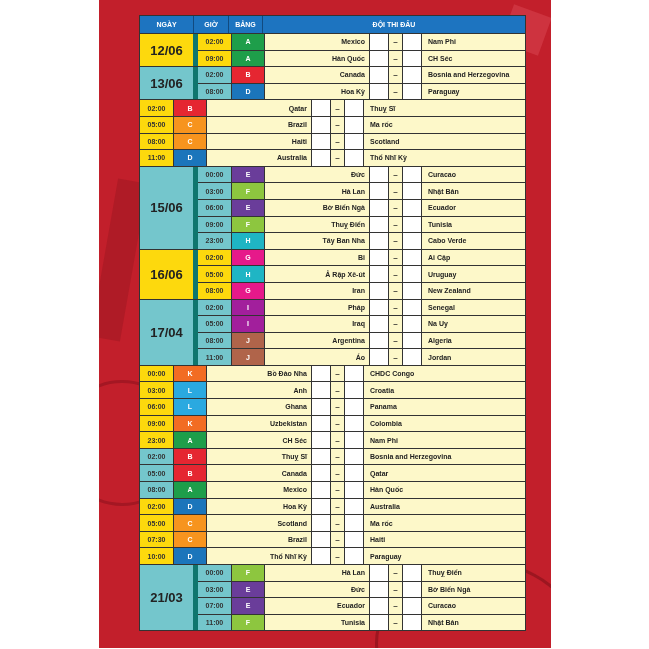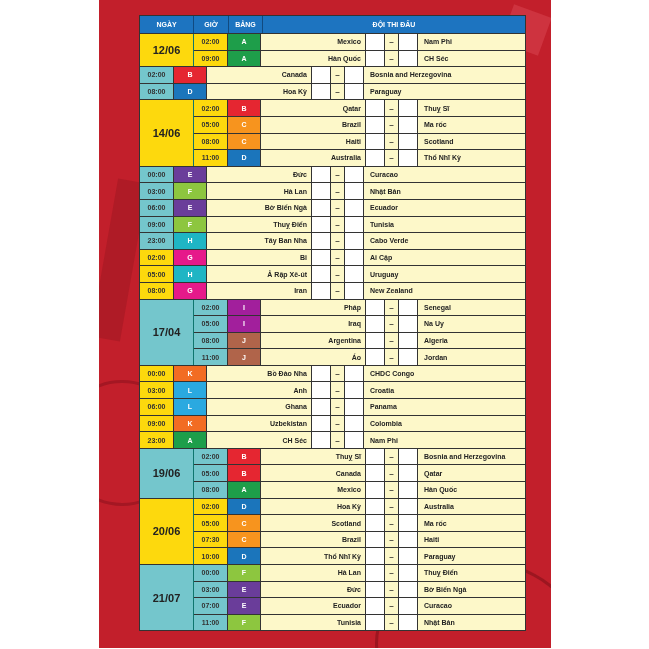--- a/index.html
+++ b/index.html
@@ -10,21 +10,21 @@
   .poster .deco3 { position:absolute; right:5px; top:10px; width:40px; height:40px; background:rgba(230,90,100,0.35); transform:rotate(20deg); }
   .poster .deco4 { position:absolute; left:5px; top:180px; width:30px; height:160px; background:rgba(120,15,25,0.25); transform:rotate(10deg); }
   .table { position:absolute; left:139px; top:15px; width:385px; border:1px solid #333; background:#333; }
   .hdr { display:flex; height:17px; background:#1d74c0; color:#fff; font-weight:bold; font-size:7px; }
   .hdr div { display:flex; align-items:center; justify-content:center; border-right:1px solid #114a80; }
   .c-date { width:53px; flex:none; }
   .c-time { width:34px; flex:none; }
   .c-grp { width:33px; flex:none; }
   .c-match { flex:1; }
   .block { display:flex; border-top:1px solid #333; }
-  .datecell { width:53px; flex:none; display:flex; align-items:center; justify-content:center; font-weight:bold; font-size:11px; color:#222; border-right:1px solid #0f766e; }
+  .datecell { width:53px; flex:none; display:flex; align-items:center; justify-content:center; font-weight:bold; font-size:13px; color:#222; border-right:5px solid #0f766e; }
   .rows { flex:1; display:flex; flex-direction:column; }
   .row { display:flex; height:15.6px; border-top:1px solid #333; }
   .row:first-child { border-top:none; }
   .time { width:33px; flex:none; display:flex; align-items:center; justify-content:center; font-weight:bold; font-size:7px; color:#333; border-right:1px solid #333; }
   .grp { width:32px; flex:none; display:flex; align-items:center; justify-content:center; font-weight:bold; font-size:7px; color:#fff; border-right:1px solid #333; }
   .home { width:105px; flex:none; background:#fdf8c9; display:flex; align-items:center; justify-content:flex-end; padding-right:4px; box-sizing:border-box; font-weight:bold; font-size:7px; color:#222; border-right:1px solid #333; }
   .score { width:18px; flex:none; background:#fff; border-right:1px solid #333; }
   .dash { width:13px; flex:none; background:#fdf8c9; display:flex; align-items:center; justify-content:center; font-weight:bold; font-size:8px; color:#222; border-right:1px solid #333; }
   .away { flex:1; background:#fdf8c9; display:flex; align-items:center; padding-left:6px; font-weight:bold; font-size:7px; color:#222; }
   .yellow { background:#fdd90d; }
@@ -65,20 +65,21 @@
       <div class="grp" style="background:#1e9e4a">A</div>
       <div class="home">Hàn Quốc</div>
       <div class="score"></div>
       <div class="dash">–</div>
       <div class="score"></div>
       <div class="away">CH Séc</div>
           </div>
         </div>
       </div>
       <div class="block">
+        <div class="datecell teal">13/06</div>
         <div class="rows">
           <div class="row">
       <div class="time teal">02:00</div>
       <div class="grp" style="background:#e52631">B</div>
       <div class="home">Canada</div>
       <div class="score"></div>
       <div class="dash">–</div>
       <div class="score"></div>
       <div class="away">Bosnia and Herzegovina</div>
           </div>
@@ -87,21 +88,20 @@
       <div class="grp" style="background:#1b75bb">D</div>
       <div class="home">Hoa Kỳ</div>
       <div class="score"></div>
       <div class="dash">–</div>
       <div class="score"></div>
       <div class="away">Paraguay</div>
           </div>
         </div>
       </div>
       <div class="block">
-        <div class="datecell yellow">14/06</div>
         <div class="rows">
           <div class="row">
       <div class="time yellow">02:00</div>
       <div class="grp" style="background:#e52631">B</div>
       <div class="home">Qatar</div>
       <div class="score"></div>
       <div class="dash">–</div>
       <div class="score"></div>
       <div class="away">Thuỵ Sĩ</div>
           </div>
@@ -128,20 +128,21 @@
       <div class="grp" style="background:#1b75bb">D</div>
       <div class="home">Australia</div>
       <div class="score"></div>
       <div class="dash">–</div>
       <div class="score"></div>
       <div class="away">Thổ Nhĩ Kỳ</div>
           </div>
         </div>
       </div>
       <div class="block">
+        <div class="datecell teal">15/06</div>
         <div class="rows">
           <div class="row">
       <div class="time teal">00:00</div>
       <div class="grp" style="background:#6a3d9a">E</div>
       <div class="home">Đức</div>
       <div class="score"></div>
       <div class="dash">–</div>
       <div class="score"></div>
       <div class="away">Curacao</div>
           </div>
@@ -177,20 +178,21 @@
       <div class="grp" style="background:#1fb5c4">H</div>
       <div class="home">Tây Ban Nha</div>
       <div class="score"></div>
       <div class="dash">–</div>
       <div class="score"></div>
       <div class="away">Cabo Verde</div>
           </div>
         </div>
       </div>
       <div class="block">
+        <div class="datecell yellow">16/06</div>
         <div class="rows">
           <div class="row">
       <div class="time yellow">02:00</div>
       <div class="grp" style="background:#e6198a">G</div>
       <div class="home">Bỉ</div>
       <div class="score"></div>
       <div class="dash">–</div>
       <div class="score"></div>
       <div class="away">Ai Cập</div>
           </div>
@@ -298,21 +300,20 @@
       <div class="grp" style="background:#1e9e4a">A</div>
       <div class="home">CH Séc</div>
       <div class="score"></div>
       <div class="dash">–</div>
       <div class="score"></div>
       <div class="away">Nam Phi</div>
           </div>
         </div>
       </div>
       <div class="block">
-        <div class="datecell teal">19/06</div>
         <div class="rows">
           <div class="row">
       <div class="time teal">02:00</div>
       <div class="grp" style="background:#e52631">B</div>
       <div class="home">Thuỵ Sĩ</div>
       <div class="score"></div>
       <div class="dash">–</div>
       <div class="score"></div>
       <div class="away">Bosnia and Herzegovina</div>
           </div>
@@ -330,21 +331,20 @@
       <div class="grp" style="background:#1e9e4a">A</div>
       <div class="home">Mexico</div>
       <div class="score"></div>
       <div class="dash">–</div>
       <div class="score"></div>
       <div class="away">Hàn Quốc</div>
           </div>
         </div>
       </div>
       <div class="block">
-        <div class="datecell yellow">20/06</div>
         <div class="rows">
           <div class="row">
       <div class="time yellow">02:00</div>
       <div class="grp" style="background:#1b75bb">D</div>
       <div class="home">Hoa Kỳ</div>
       <div class="score"></div>
       <div class="dash">–</div>
       <div class="score"></div>
       <div class="away">Australia</div>
           </div>
@@ -371,21 +371,21 @@
       <div class="grp" style="background:#1b75bb">D</div>
       <div class="home">Thổ Nhĩ Kỳ</div>
       <div class="score"></div>
       <div class="dash">–</div>
       <div class="score"></div>
       <div class="away">Paraguay</div>
           </div>
         </div>
       </div>
       <div class="block">
-        <div class="datecell teal">21/07</div>
+        <div class="datecell teal">21/03</div>
         <div class="rows">
           <div class="row">
       <div class="time teal">00:00</div>
       <div class="grp" style="background:#8dc63f">F</div>
       <div class="home">Hà Lan</div>
       <div class="score"></div>
       <div class="dash">–</div>
       <div class="score"></div>
       <div class="away">Thuỵ Điển</div>
           </div>

